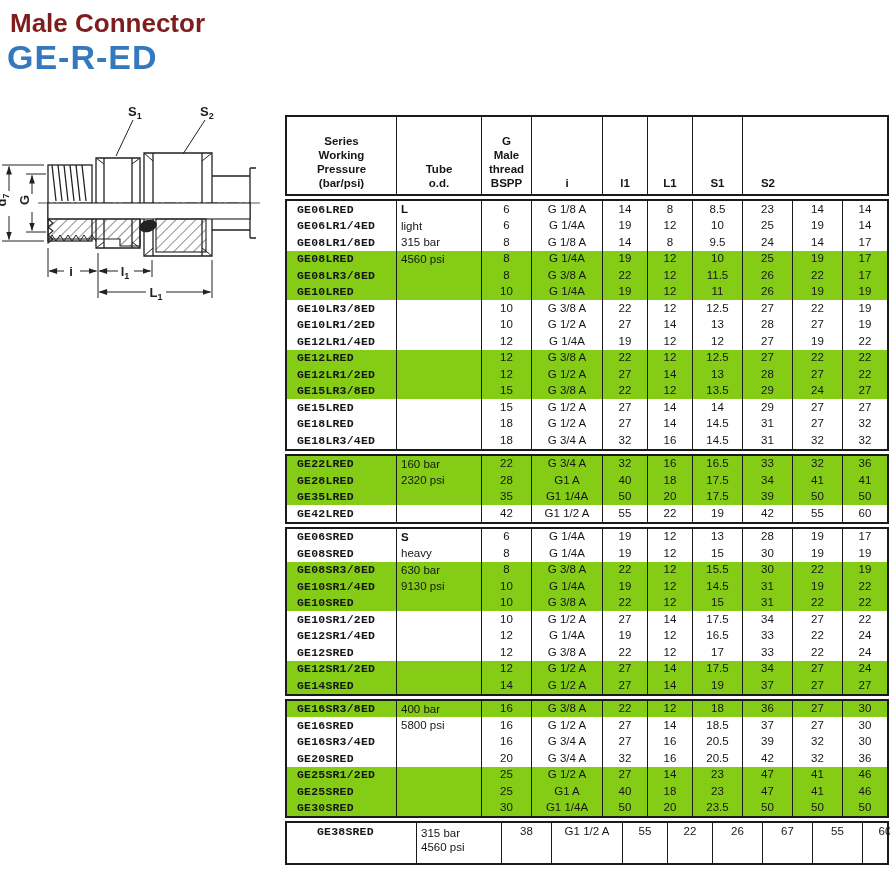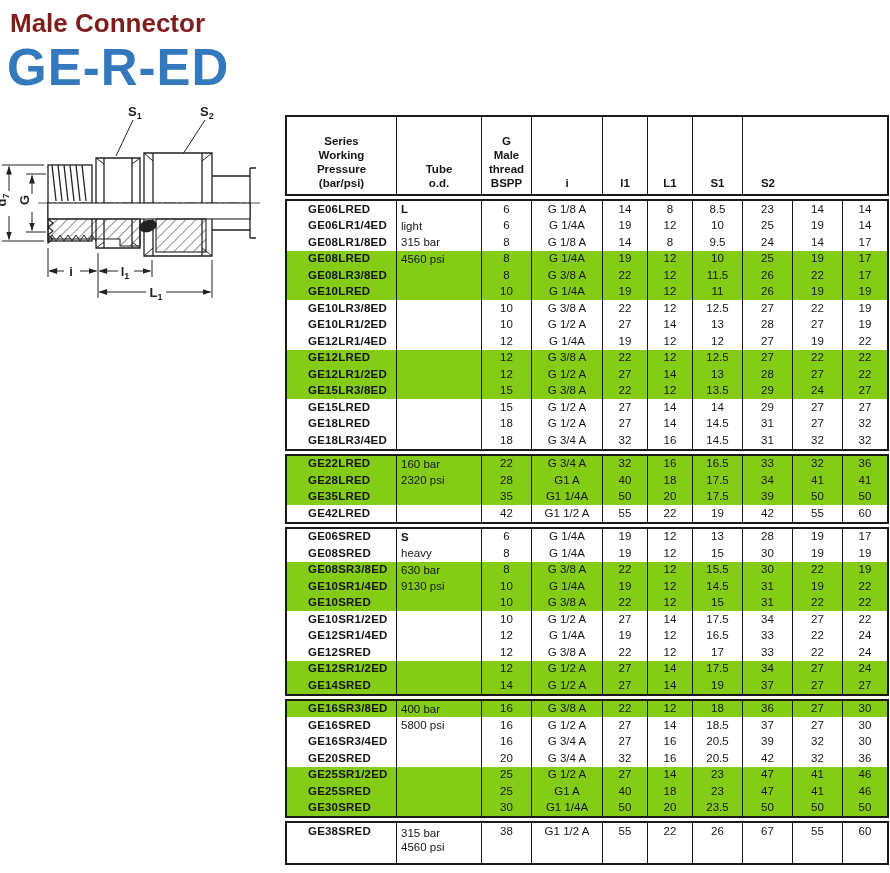--- a/index.html
+++ b/index.html
@@ -5,21 +5,21 @@
   html,body{margin:0;padding:0;}
   body{
     width:890px;height:873px;position:relative;background:#ffffff;
     font-family:"Liberation Sans","DejaVu Sans",sans-serif;
     color:#161616;overflow:hidden;
   }
   .subtitle{
     position:absolute;left:10px;top:8px;font-size:26px;font-weight:bold;color:#7f1d1d;
   }
   .title{
-    position:absolute;left:7px;top:38px;font-size:51px;font-weight:bold;color:#3478bd;letter-spacing:1px;
+    position:absolute;left:7px;top:38px;font-size:34px;font-weight:bold;color:#3478bd;letter-spacing:1px;
   }
   
   .diagram{position:absolute;left:0;top:98px;width:285px;height:215px;}
   .diagram svg{display:block;}
   .dimtxt{font-size:13px;font-weight:bold;fill:#222;}
   .subtxt{font-size:9px;font-weight:bold;}
   
   .tbl{
     position:absolute;left:285px;top:115px;width:604px;font-size:11.5px;
   }
@@ -36,27 +36,27 @@
     padding-bottom:4px;font-weight:bold;text-align:center;box-sizing:border-box;
   }
   .hc:last-child{border-right:none;}
   .hc span{white-space:pre-line;line-height:1.22;}
   .hc.hpart{justify-content:flex-start;padding-left:5px;text-align:left;}
   .tgroup{
     border:2px solid #1a1a1a;margin-top:3px;background:#fff;
   }
   .trow{height:16.5px;}
   .trow.shaded{background:#84cc16;}
-  .trow.tall{height:40px;}
+  .trow.tall{height:40px;margin-left:20px;}
   .c{
     border-right:1.5px solid #1a1a1a;display:flex;align-items:center;justify-content:center;
     box-sizing:border-box;overflow:hidden;line-height:1;
   }
   .c:last-child{border-right:none;}
-  .c.part{justify-content:flex-start;padding-left:21px;font-weight:bold;letter-spacing:0.2px;}
+  .c.part{justify-content:flex-start;padding-left:10px;font-weight:bold;letter-spacing:0.2px;font-family:Liberation Mono, monospace;}
   .c.pressure{justify-content:flex-start;padding-left:4px;white-space:pre-line;line-height:1.25;}
   .c.pressure.pbold{font-weight:bold;}
   .trow.tall .c{align-items:flex-start;padding-top:3px;}
 </style>
 </head>
 <body>
 
 <div class="subtitle">Male Connector</div>
 <div class="title">GE-R-ED</div>
 

